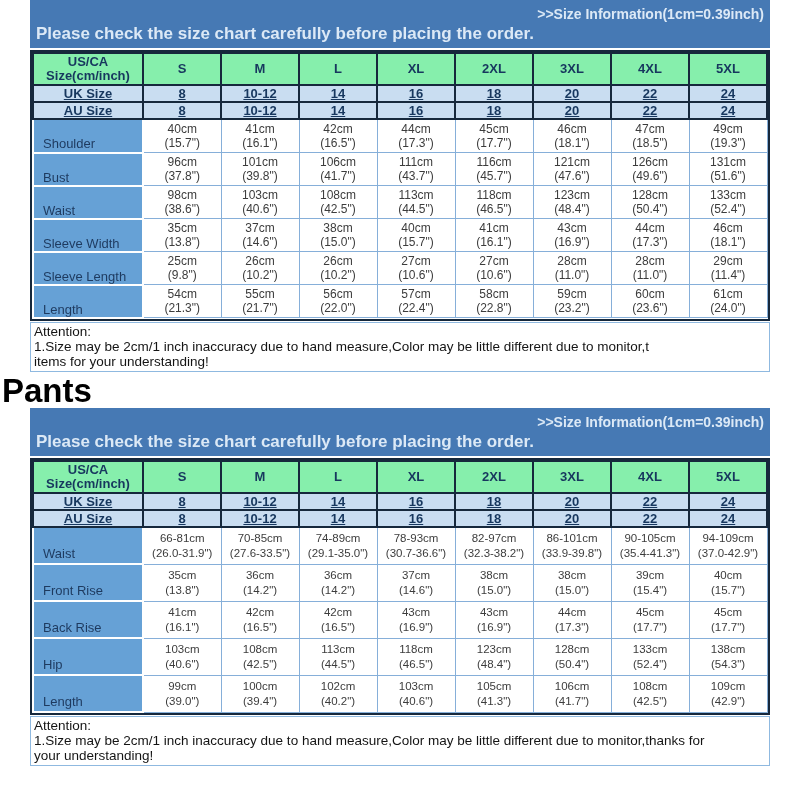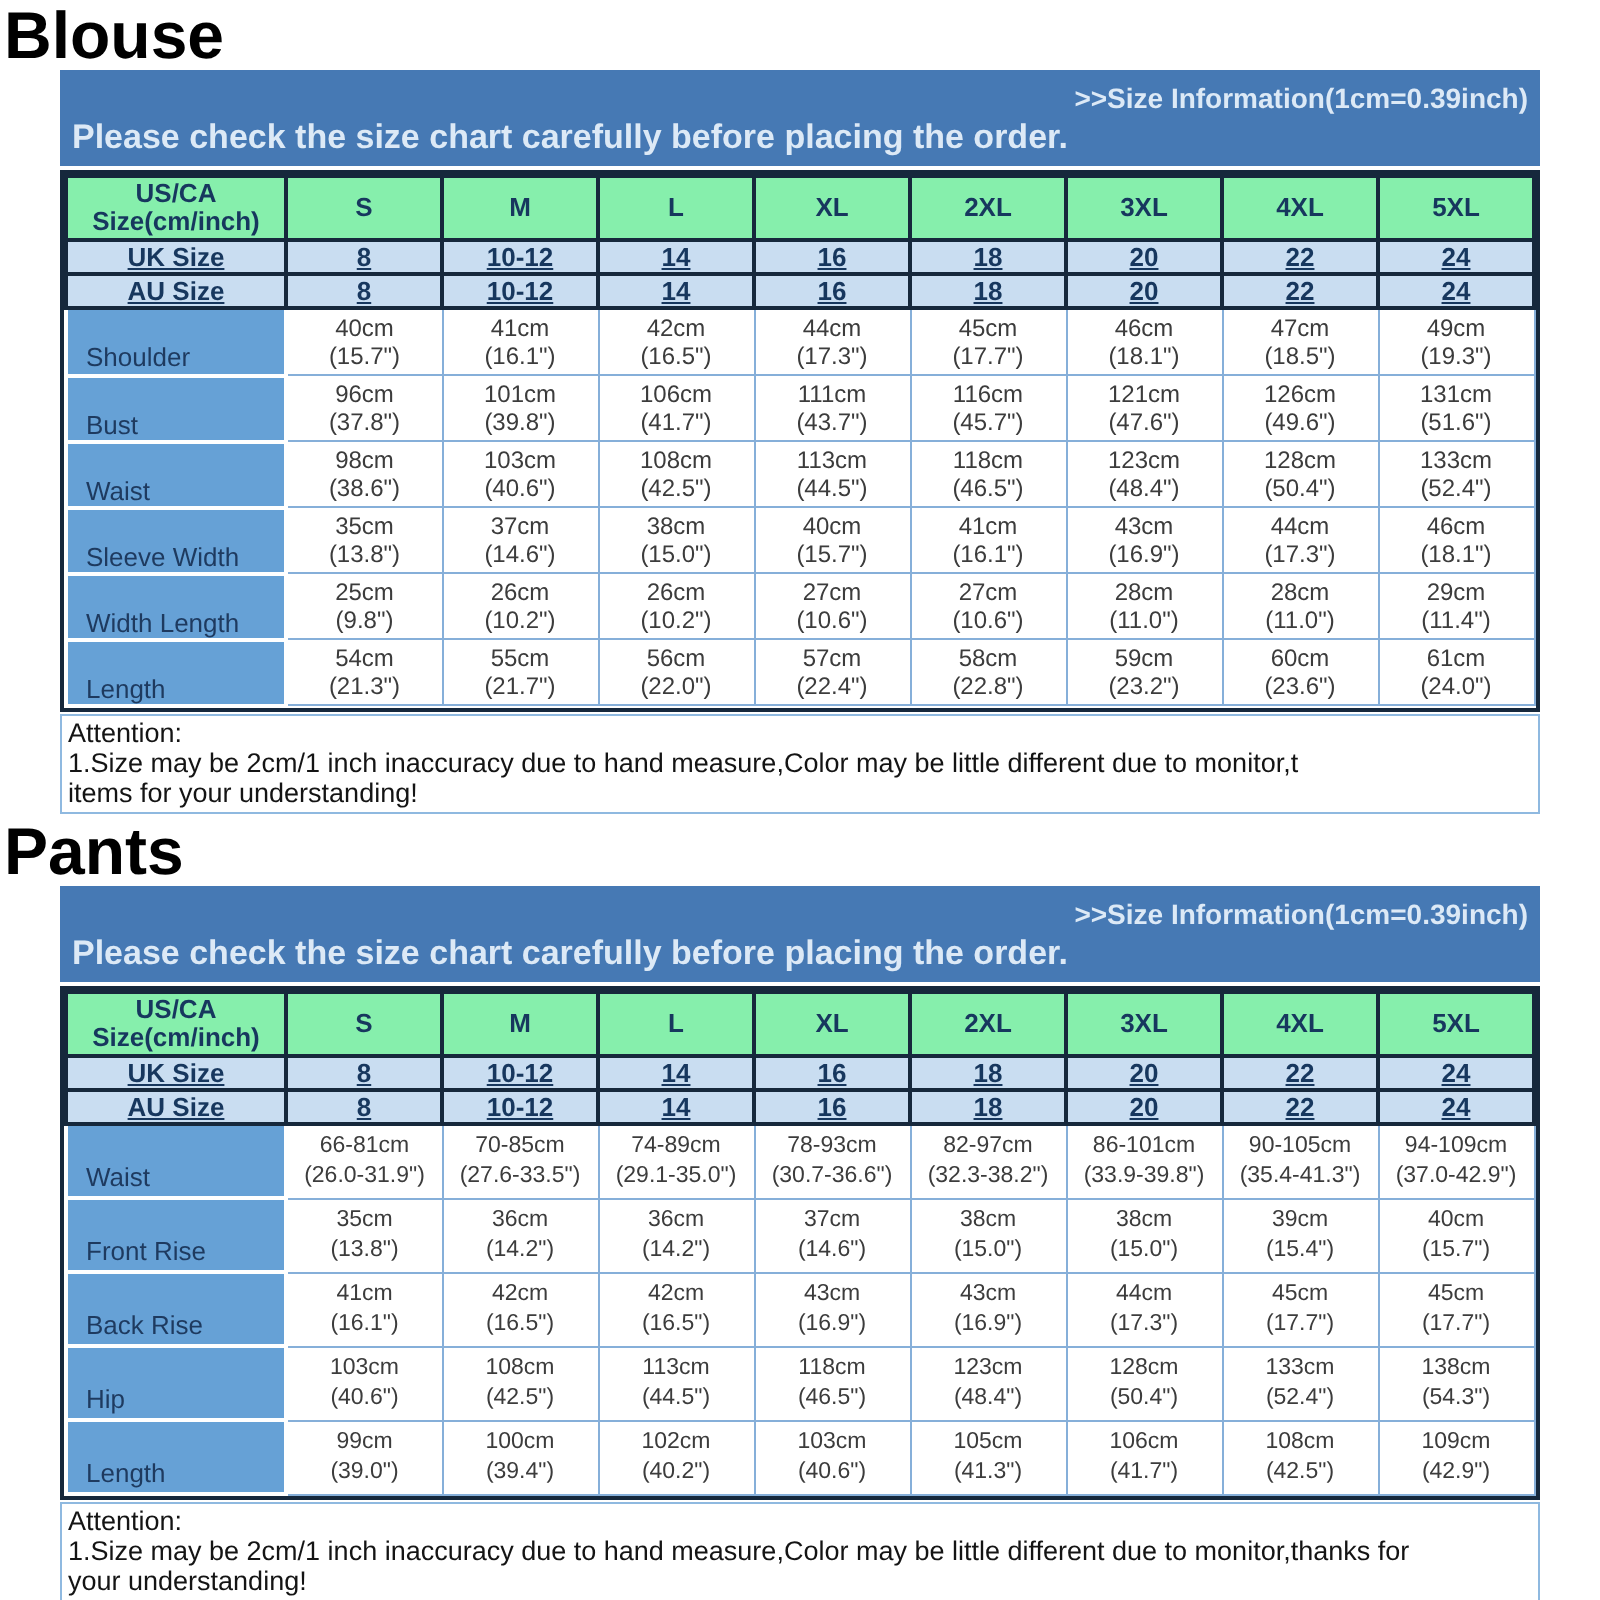--- a/index.html
+++ b/index.html
@@ -56,21 +56,20 @@
     font-size: 13.5px; line-height: 15px; margin-top: 1px;
   }
   .pants-section { margin-top: 1px; }
 </style>
 </head>
 <body>
 
 <div>
 
   <section class="blouse-section">
-    <h1 class="section-title">Blouse</h1>
     <div class="banner">
       <div class="line1">&gt;&gt;Size Information(1cm=0.39inch)</div>
       <div class="line2">Please check the size chart carefully before placing the order.</div>
     </div>
     <div class="table-frame">
       <table class="size-table blouse-table">
           <colgroup>
             <col class="label-col">
           </colgroup>
           <tbody>
@@ -244,21 +243,21 @@
               <td>
                 <div>44cm</div>
                 <div>(17.3")</div>
               </td>
               <td>
                 <div>46cm</div>
                 <div>(18.1")</div>
               </td>
             </tr>
             <tr class="measure-row">
-              <th class="m-label">Width Length</th>
+              <th class="m-label">Sleeve Length</th>
               <td>
                 <div>25cm</div>
                 <div>(9.8")</div>
               </td>
               <td>
                 <div>26cm</div>
                 <div>(10.2")</div>
               </td>
               <td>
                 <div>26cm</div>

